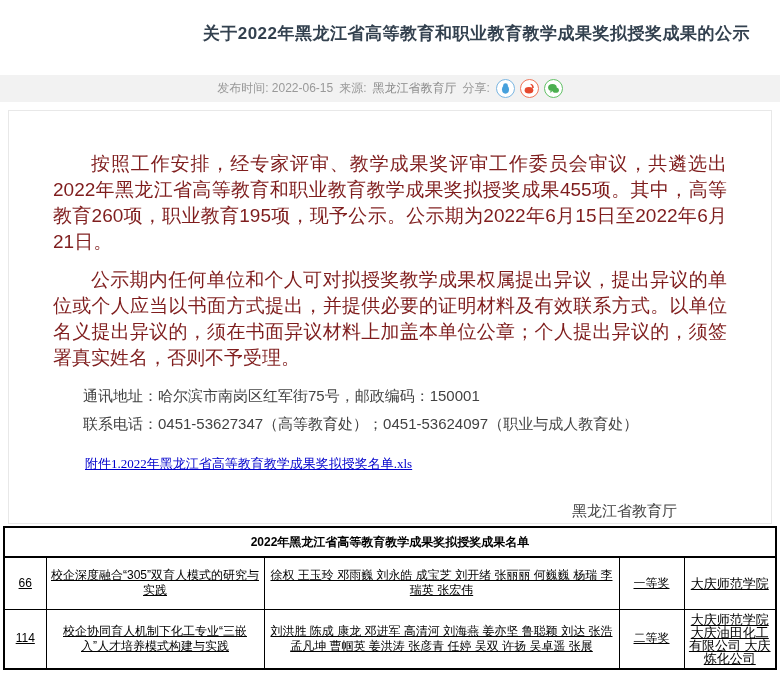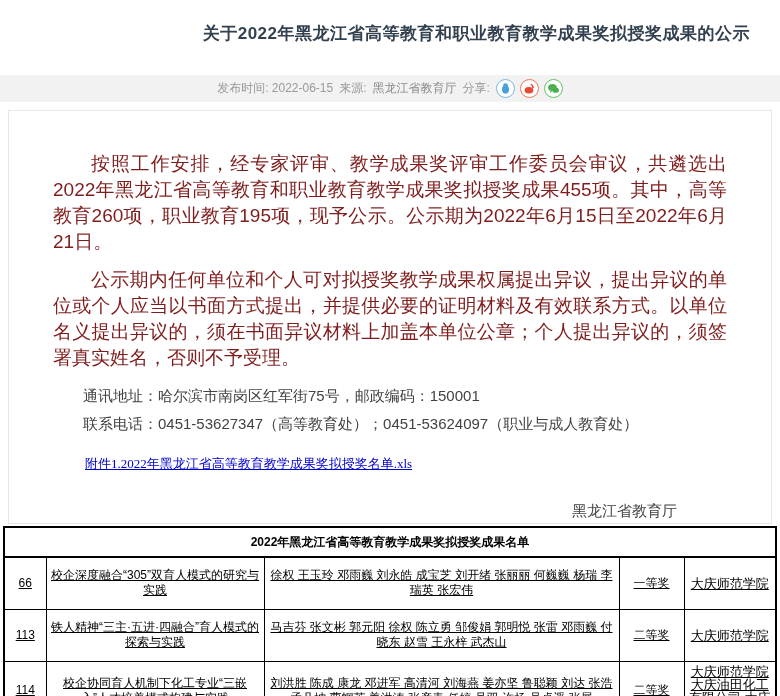--- a/index.html
+++ b/index.html
@@ -111,27 +111,20 @@
   </thead>
   <tbody>
   <tr>
     <td>66</td>
     <td>校企深度融合“305”双育人模式的研究与实践</td>
     <td>徐权 王玉玲 邓雨巍 刘永皓 成宝芝 刘开绪 张丽丽 何巍巍 杨瑞 李瑞英 张宏伟</td>
     <td>一等奖</td>
     <td class="unit-cell">大庆师范学院</td>
   </tr>
 
-  <tr>
-    <td>113</td>
-    <td>铁人精神“三主·五进·四融合”育人模式的探索与实践</td>
-    <td>马吉芬 张文彬 郭元阳 徐权 陈立勇 邹俊娟 郭明悦 张雷 邓雨巍 付晓东 赵雪 王永梓 武杰山</td>
-    <td>二等奖</td>
-    <td class="unit-cell">大庆师范学院</td>
-  </tr>
 
   <tr>
     <td>114</td>
     <td>校企协同育人机制下化工专业“三嵌入”人才培养模式构建与实践</td>
     <td>刘洪胜 陈成 康龙 邓进军 高清河 刘海燕 姜亦坚 鲁聪颖 刘达 张浩 孟凡坤 曹帼英 姜洪涛 张彦青 任婷 吴双 许扬 吴卓遥 张展</td>
     <td>二等奖</td>
     <td class="unit-cell">大庆师范学院 大庆油田化工有限公司 大庆炼化公司</td>
   </tr>
 </tbody>
 </table>

